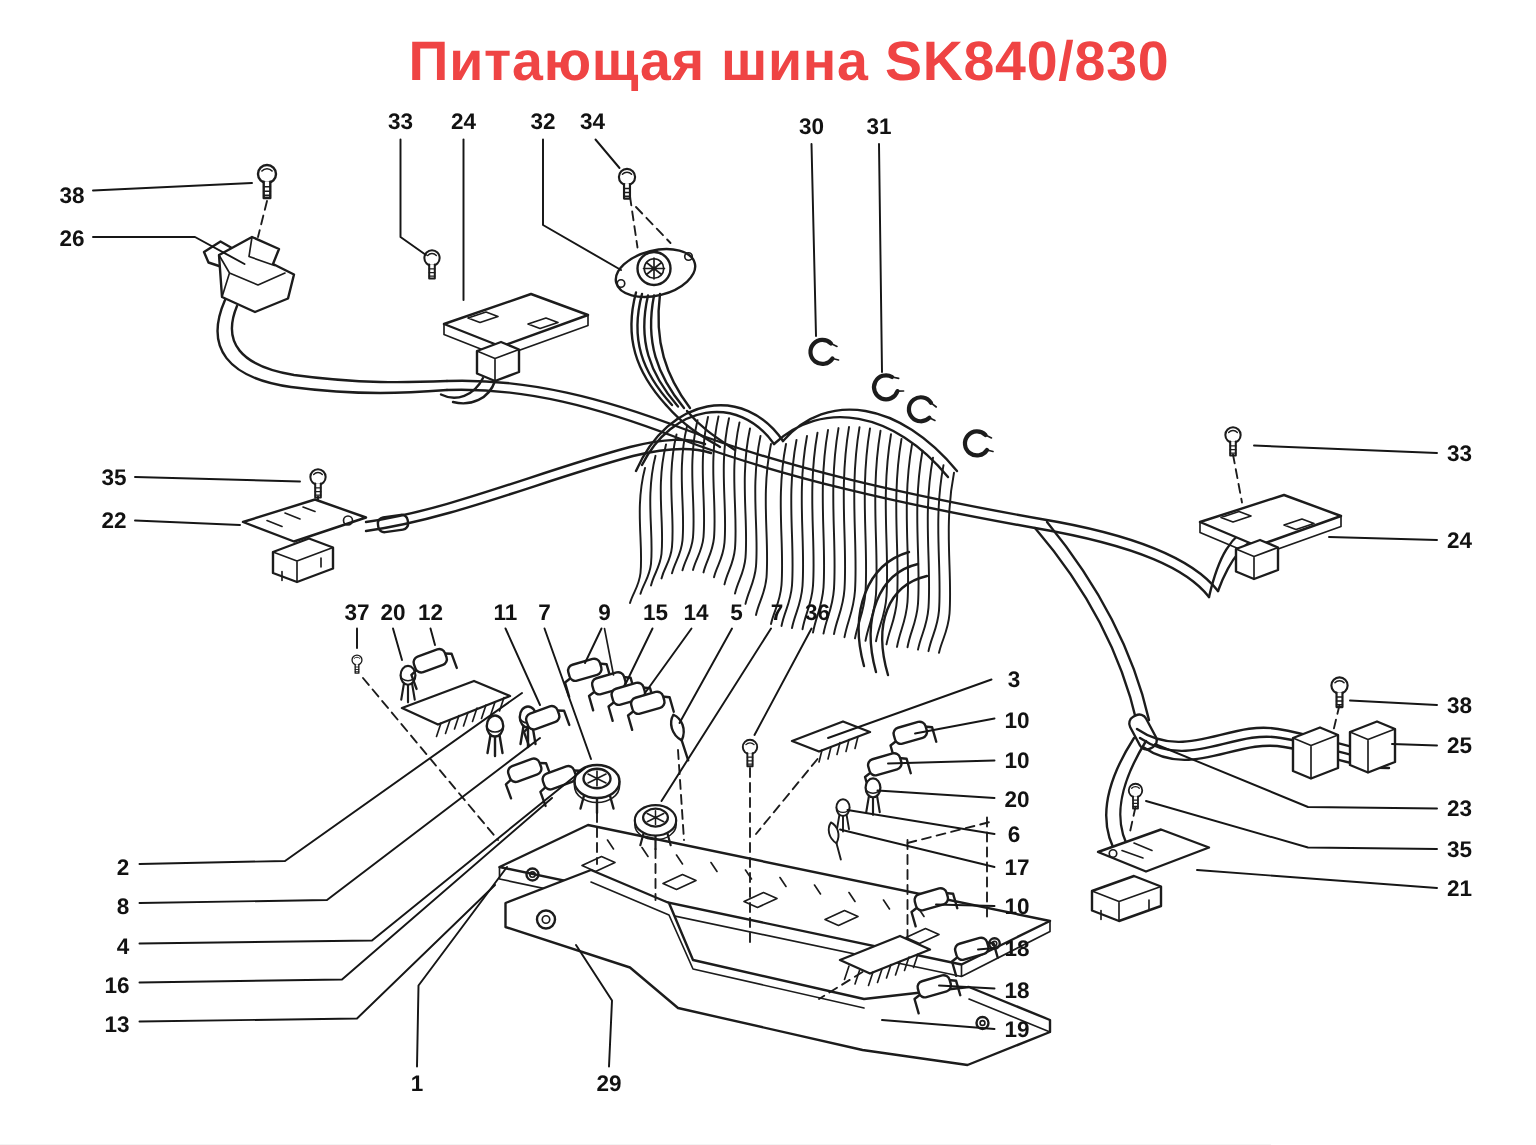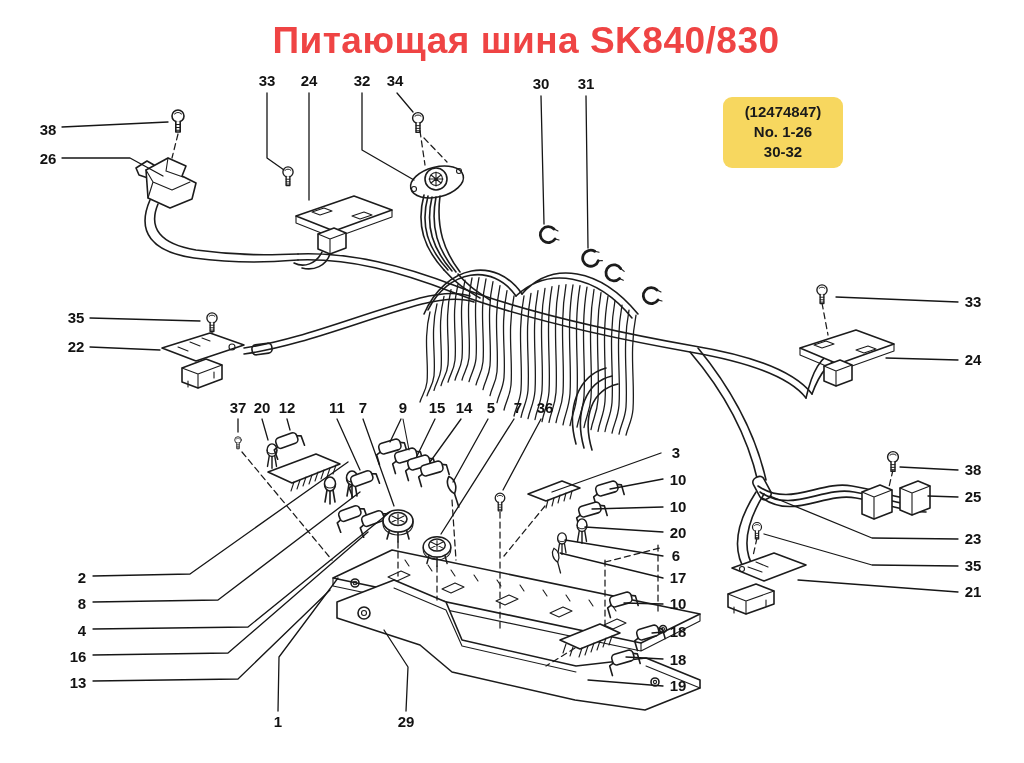--- a/index.html
+++ b/index.html
@@ -21,25 +21,20 @@
   svg.art text.callout{font:bold 15px "Liberation Sans",sans-serif;fill:#121212;
     stroke:none;text-anchor:middle;}
 </style>
 </head>
 <body>
 
 <div class="stage">
 
   <h1 class="title">Питающая шина SK840/830</h1>
 
-  <div class="badge" style="background: rgb(247, 215, 95);">
-    <div>(12474847)</div>
-    <div>No. 1-26</div>
-    <div>30-32</div>
-  </div>
 
   <svg class="art" width="1024" height="763" viewBox="0 0 1024 763">
 
     <defs>
       <g id="screw">
         <circle class="solid" cx="0" cy="0" r="6"></circle>
         <path class="thin" d="M-3.4 -2 a4.6 4.6 0 0 1 6.8 0"></path>
         <path class="solid" d="M-2.2 5.2 L-2.2 16 L2.2 16 L2.2 5.2"></path>
         <path class="thin" d="M-2.2 8.5 H2.2 M-2.2 11.5 H2.2 M-2.2 14.2 H2.2"></path>
       </g>

